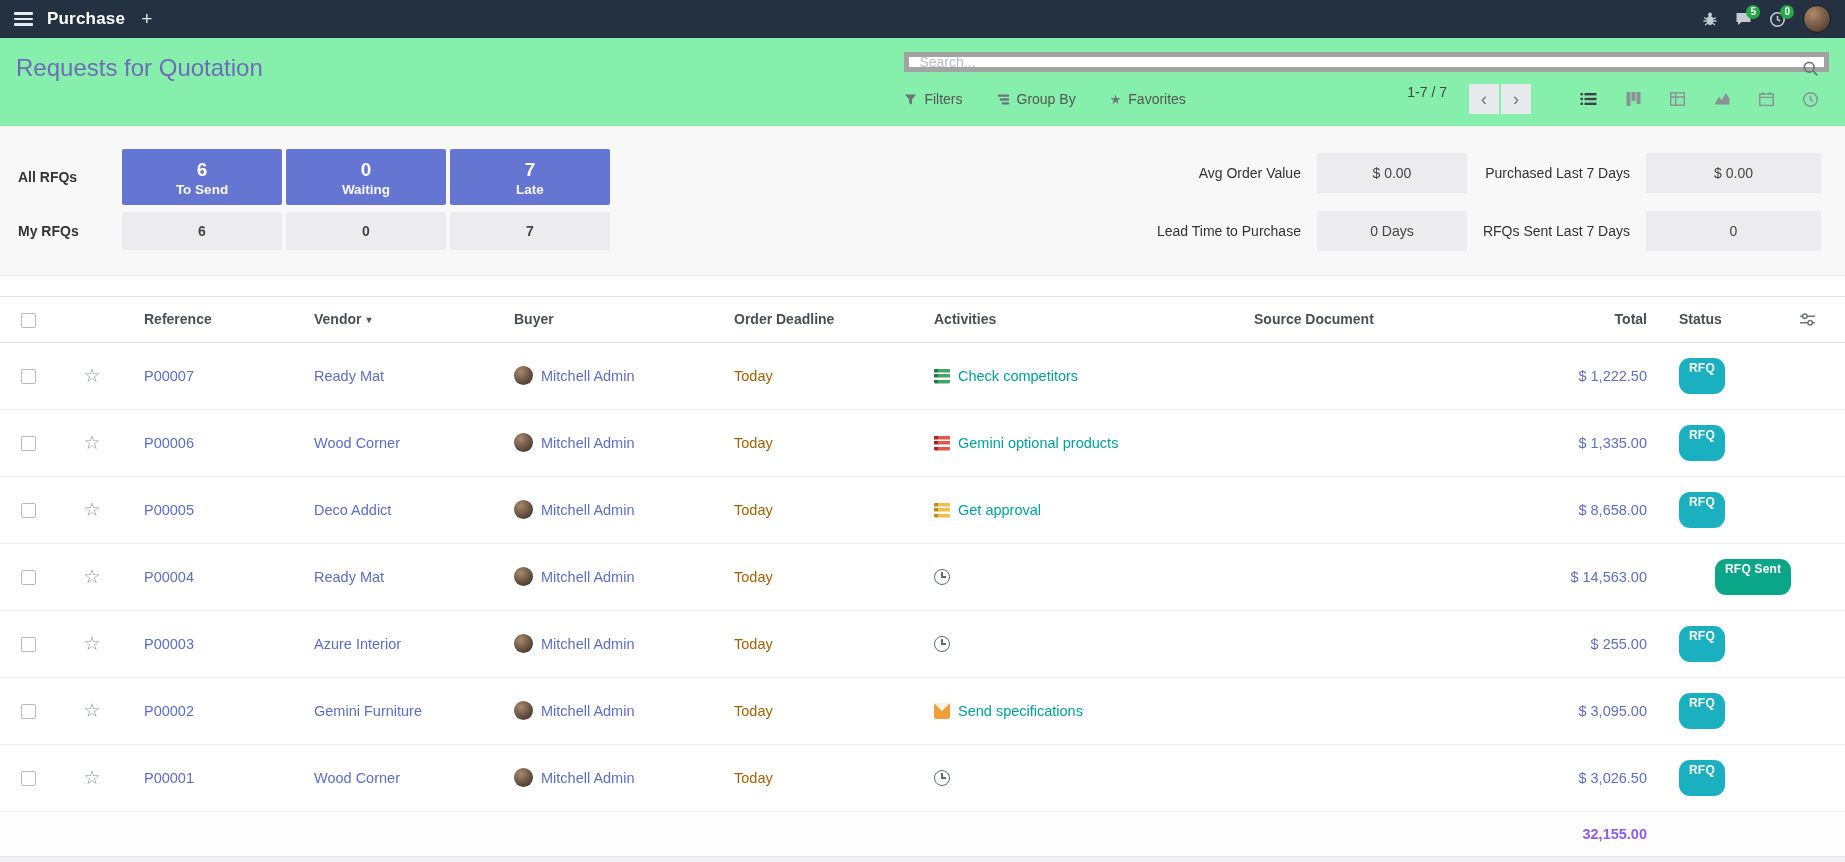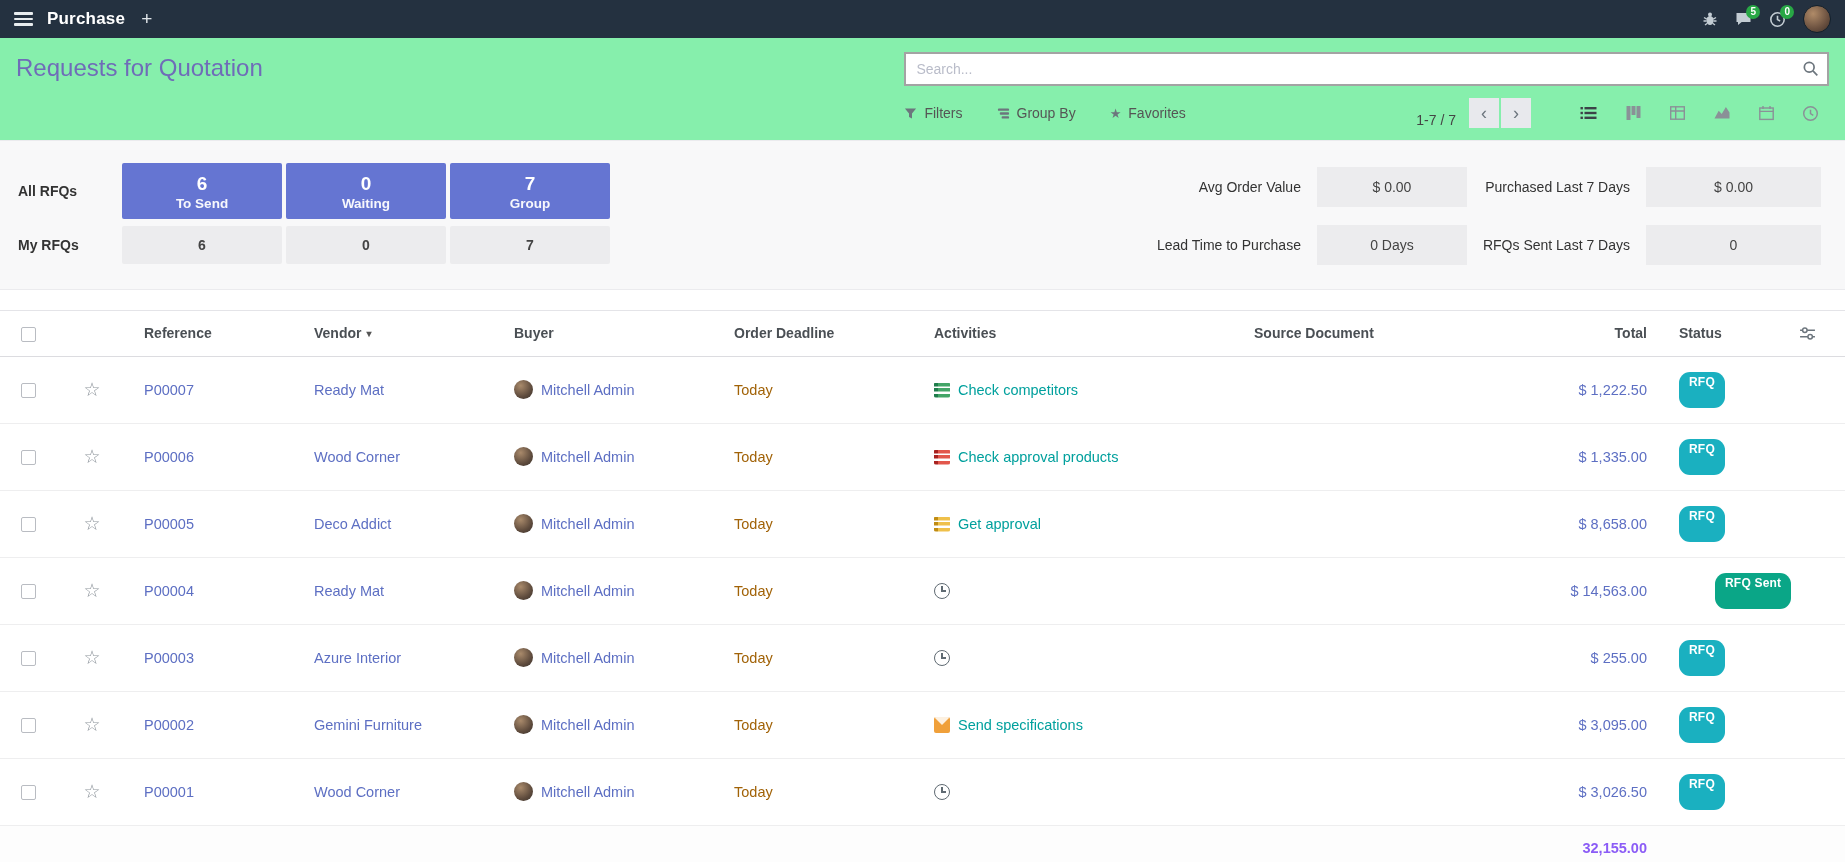--- a/index.html
+++ b/index.html
@@ -41,31 +41,31 @@
     letter-spacing:.4px; padding:9px 18px; border-radius:3px; cursor:pointer;
     font-family:"Liberation Sans",sans-serif;
   }
   .btn-export {
     background:#6c757d; color:#fff; border:none; width:42px; border-radius:3px;
     display:inline-flex; align-items:center; justify-content:center; cursor:pointer;
   }
   .cp-right { width:51%; display:flex; flex-direction:column; gap:12px; }
   .search-box { position:relative; width:100%; }
   .search-input {
-    width:100%; height:34px; border:2px solid #a3a3a3; border-radius:0;
+    width:100%; height:20px; border:5px solid #a3a3a3; border-radius:0;
     padding:0 34px 0 10px; font-size:14px; color:#444; outline:none;
     font-family:"Liberation Sans",sans-serif;
   }
   .search-input::placeholder { color:#b9bcc9; }
   .search-icon { position:absolute; right:10px; top:8px; }
   .cp-row2 { display:flex; align-items:center; color:#555; font-size:14px; }
   .filter-group { display:flex; gap:34px; }
   .cp-btn { display:inline-flex; align-items:center; gap:7px; cursor:pointer; color:#555; }
   .cp-btn .glyph { color:#6c757d; font-size:13px; }
-  .pager { margin-left:auto; display:flex; align-items:flex-end; gap:13px; }
+  .pager { margin-left:auto; display:flex; align-items:flex-start; gap:22px; }
   .pager-text { color:#444; }
   .pager-btns { display:flex; }
   .pager-btn {
     width:30px; height:30px; background:#e8e9ed; color:#6c757d; font-size:18px;
     display:inline-flex; align-items:center; justify-content:center; cursor:pointer;
   }
   .pager-btn + .pager-btn { margin-left:2px; }
   .view-switcher { display:flex; gap:27px; margin-left:48px; margin-right:10px; align-items:center; }
   .vs-icon { color:#8a9197; cursor:pointer; display:inline-flex; }
   .vs-icon.active { color:#3c4248; }
@@ -310,21 +310,21 @@
     <div class="kpi-box">
       <div class="kpi-count">6</div>
       <div class="kpi-label">To Send</div>
     </div>
     <div class="kpi-box">
       <div class="kpi-count">0</div>
       <div class="kpi-label">Waiting</div>
     </div>
     <div class="kpi-box">
       <div class="kpi-count">7</div>
-      <div class="kpi-label">Group</div>
+      <div class="kpi-label">Late</div>
     </div>
 
     <span class="dash-row-label">My RFQs</span>
     <div class="my-box">6</div>
     <div class="my-box">0</div>
     <div class="my-box">7</div>
   </div>
 
   <div class="dash-right">
     <span class="stat-label">Avg Order Value</span>
@@ -403,21 +403,21 @@
         <td class="star-cell"><span class="star-icon">☆</span></td>
         <td><a class="link">P00006</a></td>
         <td><a class="link">Wood Corner</a></td>
         <td>
             <span class="buyer-cell">
               <span class="avatar-sm"></span>
               <a class="link">Mitchell Admin</a>
             </span>
           </td>
         <td class="deadline">Today</td>
-        <td><span class="act-icon tasks-red"></span><a class="act-text">Check approval products</a></td>
+        <td><span class="act-icon tasks-red"></span><a class="act-text">Gemini optional products</a></td>
         <td></td>
         <td class="total-cell">$ 1,335.00</td>
         <td><span class="badge rfq">RFQ</span></td>
         <td></td>
       </tr>
 
       <tr>
         <td class="cb-cell"><span class="checkbox"></span></td>
         <td class="star-cell"><span class="star-icon">☆</span></td>
         <td><a class="link">P00005</a></td>

